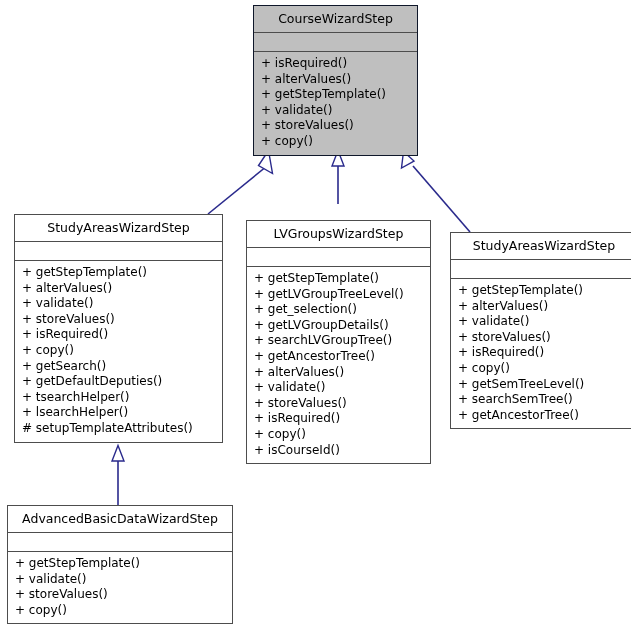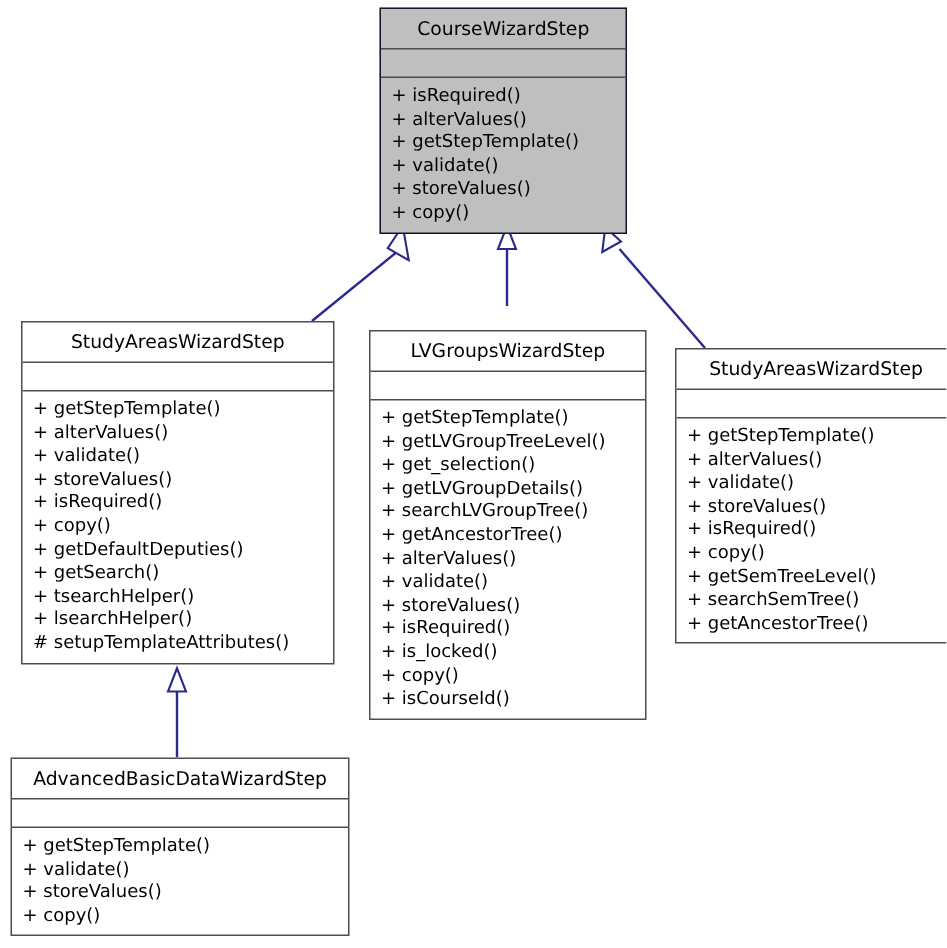--- a/index.html
+++ b/index.html
@@ -115,43 +115,42 @@
   <div class="uml-class" style="left:14px; top:214px; width:209px;">
     <div class="uml-name">StudyAreasWizardStep</div>
     <div class="uml-attrs"></div>
     <div class="uml-ops">
       <div class="uml-op">+ getStepTemplate()</div>
       <div class="uml-op">+ alterValues()</div>
       <div class="uml-op">+ validate()</div>
       <div class="uml-op">+ storeValues()</div>
       <div class="uml-op">+ isRequired()</div>
       <div class="uml-op">+ copy()</div>
+      <div class="uml-op">+ getSearch()</div>
       <div class="uml-op">+ getDefaultDeputies()</div>
-      <div class="uml-op">+ getSearch()</div>
       <div class="uml-op">+ tsearchHelper()</div>
       <div class="uml-op">+ lsearchHelper()</div>
       <div class="uml-op"># setupTemplateAttributes()</div>
     </div>
   </div>
 
   <div class="uml-class" style="left:246px; top:220px; width:185px;">
     <div class="uml-name">LVGroupsWizardStep</div>
     <div class="uml-attrs"></div>
     <div class="uml-ops">
       <div class="uml-op">+ getStepTemplate()</div>
       <div class="uml-op">+ getLVGroupTreeLevel()</div>
       <div class="uml-op">+ get_selection()</div>
       <div class="uml-op">+ getLVGroupDetails()</div>
       <div class="uml-op">+ searchLVGroupTree()</div>
       <div class="uml-op">+ getAncestorTree()</div>
       <div class="uml-op">+ alterValues()</div>
       <div class="uml-op">+ validate()</div>
       <div class="uml-op">+ storeValues()</div>
       <div class="uml-op">+ isRequired()</div>
-      <div class="uml-op">+ is_locked()</div>
       <div class="uml-op">+ copy()</div>
       <div class="uml-op">+ isCourseId()</div>
     </div>
   </div>
 
   <div class="uml-class" style="left:450px; top:232px; width:188px;">
     <div class="uml-name">StudyAreasWizardStep</div>
     <div class="uml-attrs"></div>
     <div class="uml-ops">
       <div class="uml-op">+ getStepTemplate()</div>

